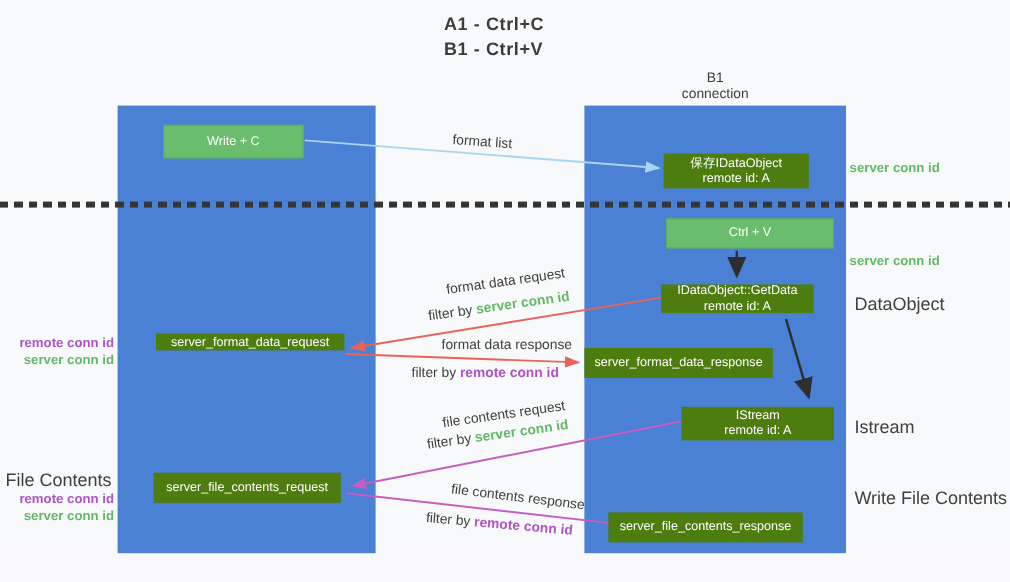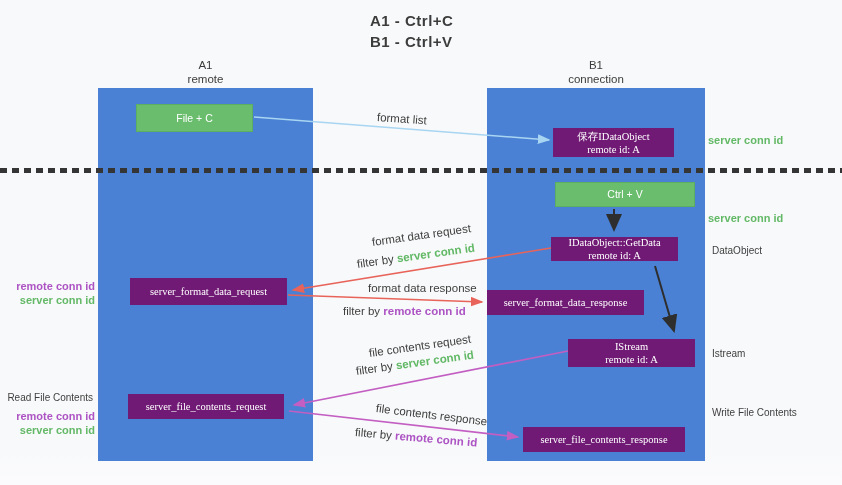--- a/index.html
+++ b/index.html
@@ -24,47 +24,43 @@
   .divider{
     left:0;top:168px;width:842px;height:5px;
     background:repeating-linear-gradient(to right,#353535 0 7px,transparent 7px 12px);
   }
   .node{
     display:flex;flex-direction:column;align-items:center;justify-content:center;
     color:#fff;font-size:10.5px;line-height:13px;text-align:center;
     box-sizing:border-box;white-space:nowrap;
   }
   .green-box{background:#69bd6d;border:1px solid #5cae61;}
-  .orange-box{background:#701a75;font-family:Liberation Serif, serif;}
+  .orange-box{background:#4d7c0f;}
   .elabel{font-size:11.5px;color:#3f3f3f;white-space:nowrap;transform-origin:left center;}
   .rot-n8{transform:rotate(-8deg);}
   .rot-p4{transform:rotate(4deg);}
   .rot-p5{transform:rotate(5deg);}
   .rot-p7{transform:rotate(7deg);}
-  .ann{font-size:10px;color:#3f3f3f;white-space:nowrap;}
+  .ann{font-size:15px;color:#3f3f3f;white-space:nowrap;}
   .ann-right{text-align:right;}
   .key-green{color:#63b967;font-weight:bold;}
   .key-purple{color:#ad54c4;font-weight:bold;}
   .key-lbl{font-size:11px;font-weight:bold;line-height:14px;white-space:nowrap;}
   svg.arrows{position:absolute;left:0;top:0;pointer-events:none;}
 </style>
 </head>
 <body>
 
 <div class="canvas">
 
   <div class="abs title">
     <div>A1 - Ctrl+C</div>
     <div>B1 - Ctrl+V</div>
   </div>
 
-  <div class="abs col-header" style="left:98px;top:58px;width:215px">
-    <div>A1</div>
-    <div>remote</div>
-  </div>
   <div class="abs col-header" style="left:487px;top:58px;width:218px">
     <div>B1</div>
     <div>connection</div>
   </div>
 
   <div class="abs column" style="left:98px"></div>
   <div class="abs column" style="left:487px;width:218px"></div>
 
   <div class="abs divider"></div>
 
@@ -86,55 +82,55 @@
     <line x1="254" y1="117" x2="549" y2="140" stroke="#a8d5f2" stroke-width="1.6" marker-end="url(#m-blue)"></line>
     <line x1="614" y1="209" x2="614" y2="230" stroke="#2e2e2e" stroke-width="2" marker-end="url(#m-black)"></line>
     <line x1="655" y1="266" x2="674" y2="331" stroke="#2e2e2e" stroke-width="2" marker-end="url(#m-black)"></line>
     <line x1="551" y1="248" x2="293" y2="290" stroke="#e8645a" stroke-width="1.6" marker-end="url(#m-red)"></line>
     <line x1="288" y1="295" x2="482" y2="302" stroke="#e8645a" stroke-width="1.6" marker-end="url(#m-red)"></line>
     <line x1="568" y1="351" x2="294" y2="405" stroke="#c35ec3" stroke-width="1.6" marker-end="url(#m-magenta)"></line>
     <line x1="289" y1="411" x2="518" y2="437" stroke="#c35ec3" stroke-width="1.6" marker-end="url(#m-magenta)"></line>
   </svg>
 
   <div class="abs node green-box" style="left:136px;top:104px;width:117px;height:28px">
-    <span>File + C</span>
+    <span>Write + C</span>
   </div>
 
   <div class="abs node orange-box" style="left:553px;top:128px;width:121px;height:29px">
     <span>保存IDataObject</span>
     <span>remote id: A</span>
   </div>
 
   <div class="abs node green-box" style="left:555px;top:182px;width:140px;height:25px">
     <span>Ctrl + V</span>
   </div>
 
   <div class="abs node orange-box" style="left:551px;top:237px;width:127px;height:24px">
     <span>IDataObject::GetData</span>
     <span>remote id: A</span>
   </div>
 
-  <div class="abs node orange-box" style="left:130px;top:278px;width:157px;height:27px">
+  <div class="abs node orange-box" style="left:130px;top:278px;width:157px;height:14px">
     <span>server_format_data_request</span>
   </div>
 
   <div class="abs node orange-box" style="left:487px;top:290px;width:157px;height:25px">
     <span>server_format_data_response</span>
   </div>
 
   <div class="abs node orange-box" style="left:568px;top:339px;width:127px;height:28px">
     <span>IStream</span>
     <span>remote id: A</span>
   </div>
 
   <div class="abs node orange-box" style="left:128px;top:394px;width:156px;height:25px">
     <span>server_file_contents_request</span>
   </div>
 
-  <div class="abs node orange-box" style="left:523px;top:427px;width:162px;height:25px">
+  <div class="abs node orange-box" style="left:507px;top:427px;width:162px;height:25px">
     <span>server_file_contents_response</span>
   </div>
 
   <div class="abs elabel rot-p4" style="left:377px;top:111px">format list</div>
 
   <div class="abs elabel rot-n8" style="left:372px;top:236px">format data request</div>
   <div class="abs elabel rot-n8" style="left:357px;top:258px">
     <span>filter by </span><span class="key-green">server conn id</span>
   </div>
 

